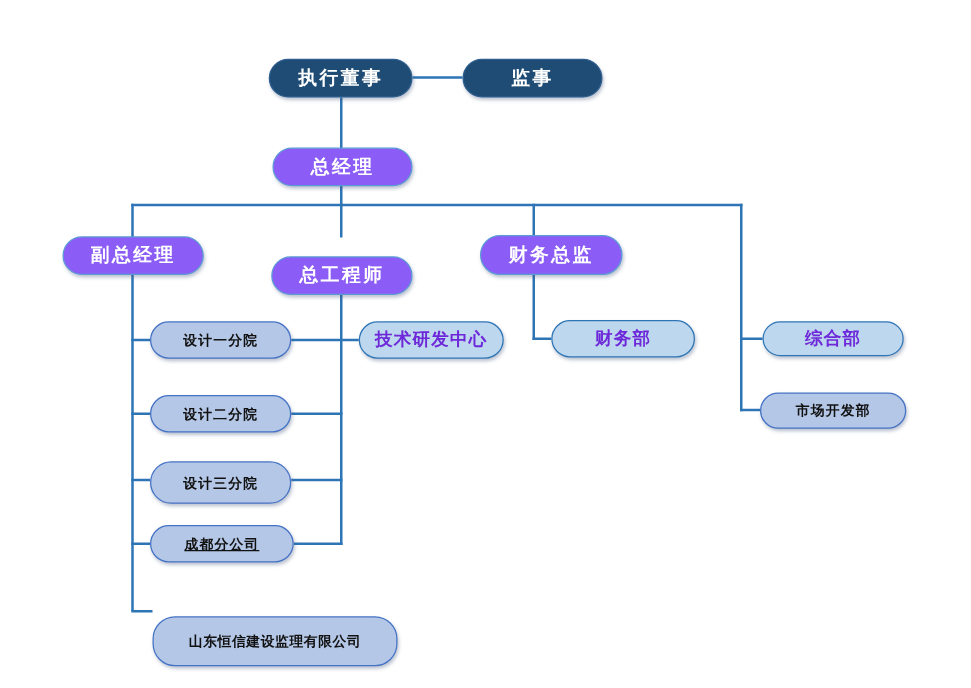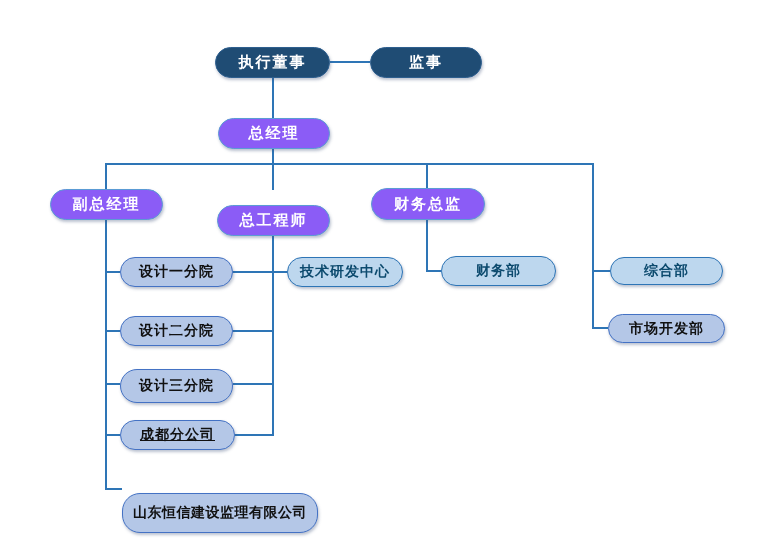--- a/index.html
+++ b/index.html
@@ -38,27 +38,27 @@
     background: #8b5cf6;
     border: 1.5px solid #5B9BD5;
     color: #ffffff;
     font-size: 15px;
     letter-spacing: 2px;
   }
   .tier-periwinkle {
     background: #B4C7E7;
     border: 1.5px solid #4472C4;
     color: #111111;
-    font-size: 14px;
+    font-size: 11px;
     letter-spacing: 1px;
   }
   .tier-sky {
     background: #BDD7EE;
     border: 1.5px solid #2E75B6;
-    color: #0c4a6e;
+    color: #6d28d9;
     font-size: 14px;
     letter-spacing: 1px;
   }
   .line {
     position: absolute;
     background: #2E75B6;
     z-index: 1;
   }
 </style>
 </head>
@@ -93,21 +93,21 @@
   <div class="node tier-dark" style="left:215px; top:47px; width:115px; height:31px;">执行董事</div>
 
   <div class="node tier-dark" style="left:370px; top:47px; width:112px; height:31px;">监事</div>
 
   <div class="node tier-mid" style="left:218px; top:118px; width:112px; height:31px;">总经理</div>
 
   <div class="node tier-mid" style="left:50px; top:189px; width:113px; height:31px;">副总经理</div>
 
   <div class="node tier-mid" style="left:217px; top:205px; width:113px; height:31px;">总工程师</div>
 
-  <div class="node tier-mid" style="left:371px; top:188px; width:114px; height:32px;">财务总监</div>
+  <div class="node tier-mid" style="left:384px; top:188px; width:114px; height:32px;">财务总监</div>
 
   <div class="node tier-periwinkle" style="left:120px; top:257px; width:113px; height:30px;">设计一分院</div>
 
   <div class="node tier-sky" style="left:287px; top:257px; width:116px; height:30px;">技术研发中心</div>
 
   <div class="node tier-sky" style="left:441px; top:256px; width:115px; height:30px;">财务部</div>
 
   <div class="node tier-sky" style="left:610px; top:257px; width:113px; height:28px;">综合部</div>
 
   <div class="node tier-periwinkle" style="left:120px; top:316px; width:113px; height:30px;">设计二分院</div>

